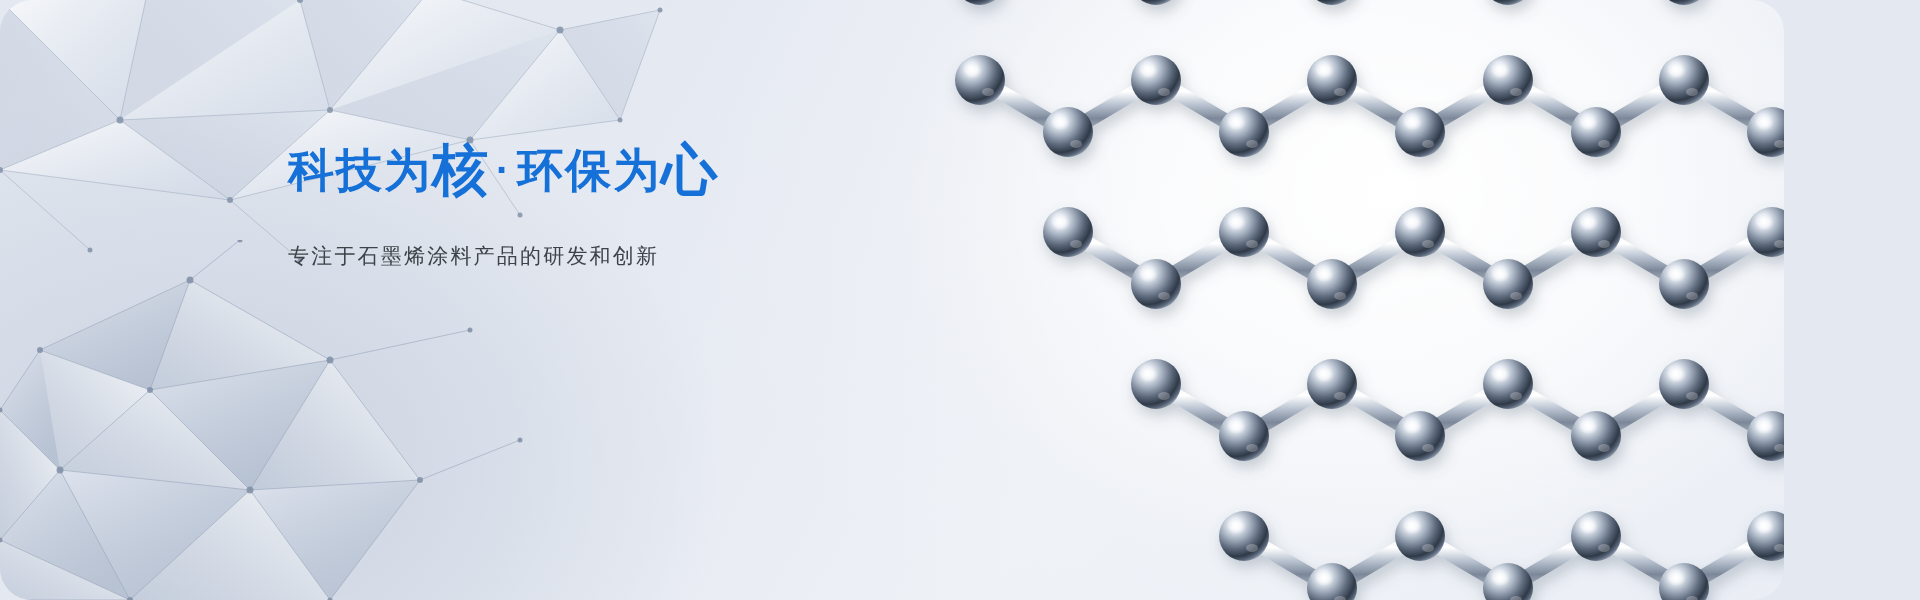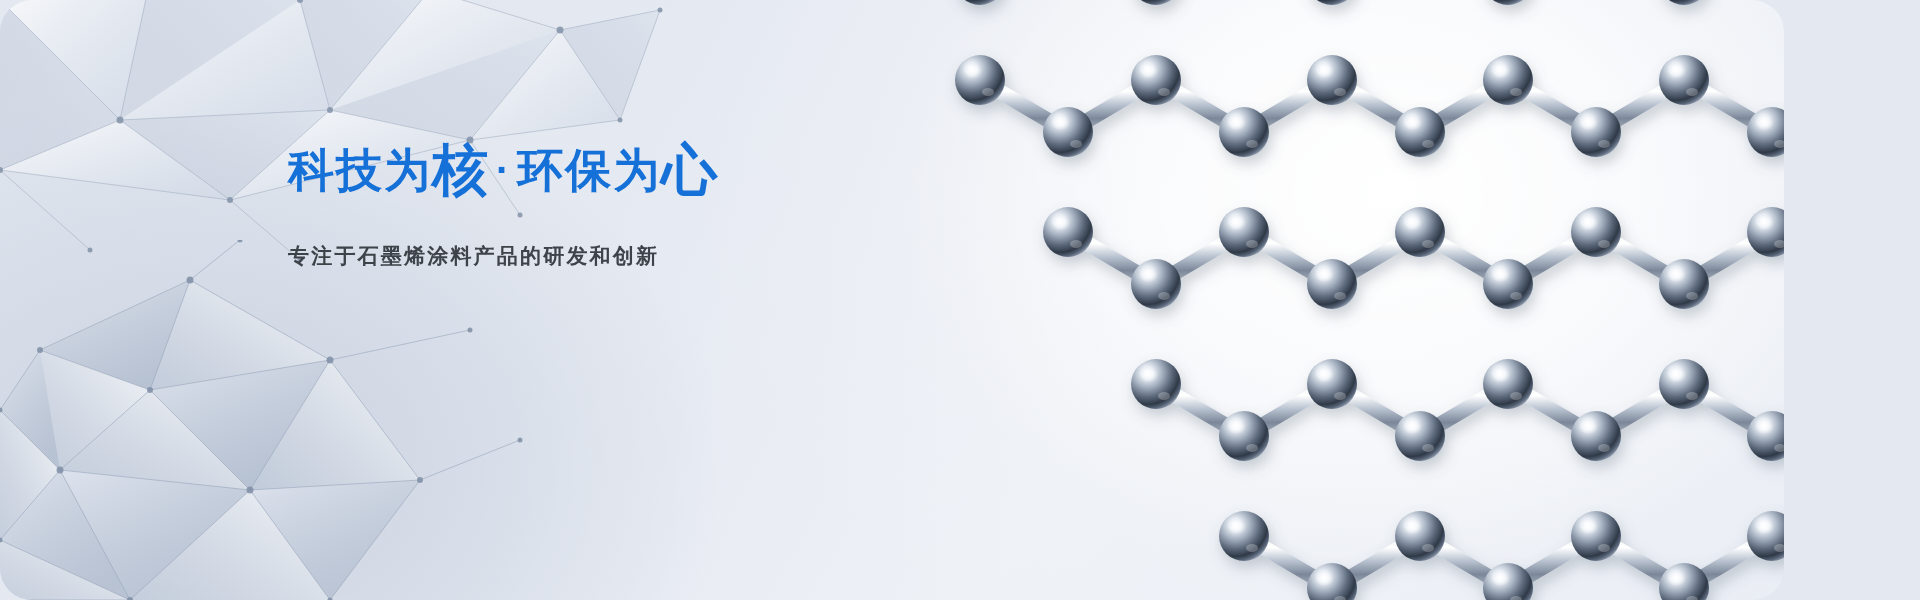--- a/index.html
+++ b/index.html
@@ -28,21 +28,21 @@
   .headline {
     font-size:46px; font-weight:bold; letter-spacing:2px;
     color:#1570d8; line-height:1.15; white-space:nowrap;
     font-family:"Liberation Sans","DejaVu Sans",sans-serif;
   }
   .headline .big { font-size:56px; line-height:1; vertical-align:-3px; }
   .headline .dot { font-size:40px; padding:0 6px; vertical-align:2px; }
   .subs { margin-top:38px; }
   .sub {
     font-size:21px; color:#3d4348; letter-spacing:2.2px;
-    line-height:1.95; white-space:nowrap; font-weight:bold;
+    line-height:1.95; white-space:nowrap; font-weight:normal;
   }
 </style>
 </head>
 <body>
 
 <div id="banner">
 
   <svg class="layer poly-tl" viewBox="0 0 760 330" preserveAspectRatio="none">
     <defs>
       <linearGradient id="gA" x1="0" y1="0" x2="1" y2="1">

